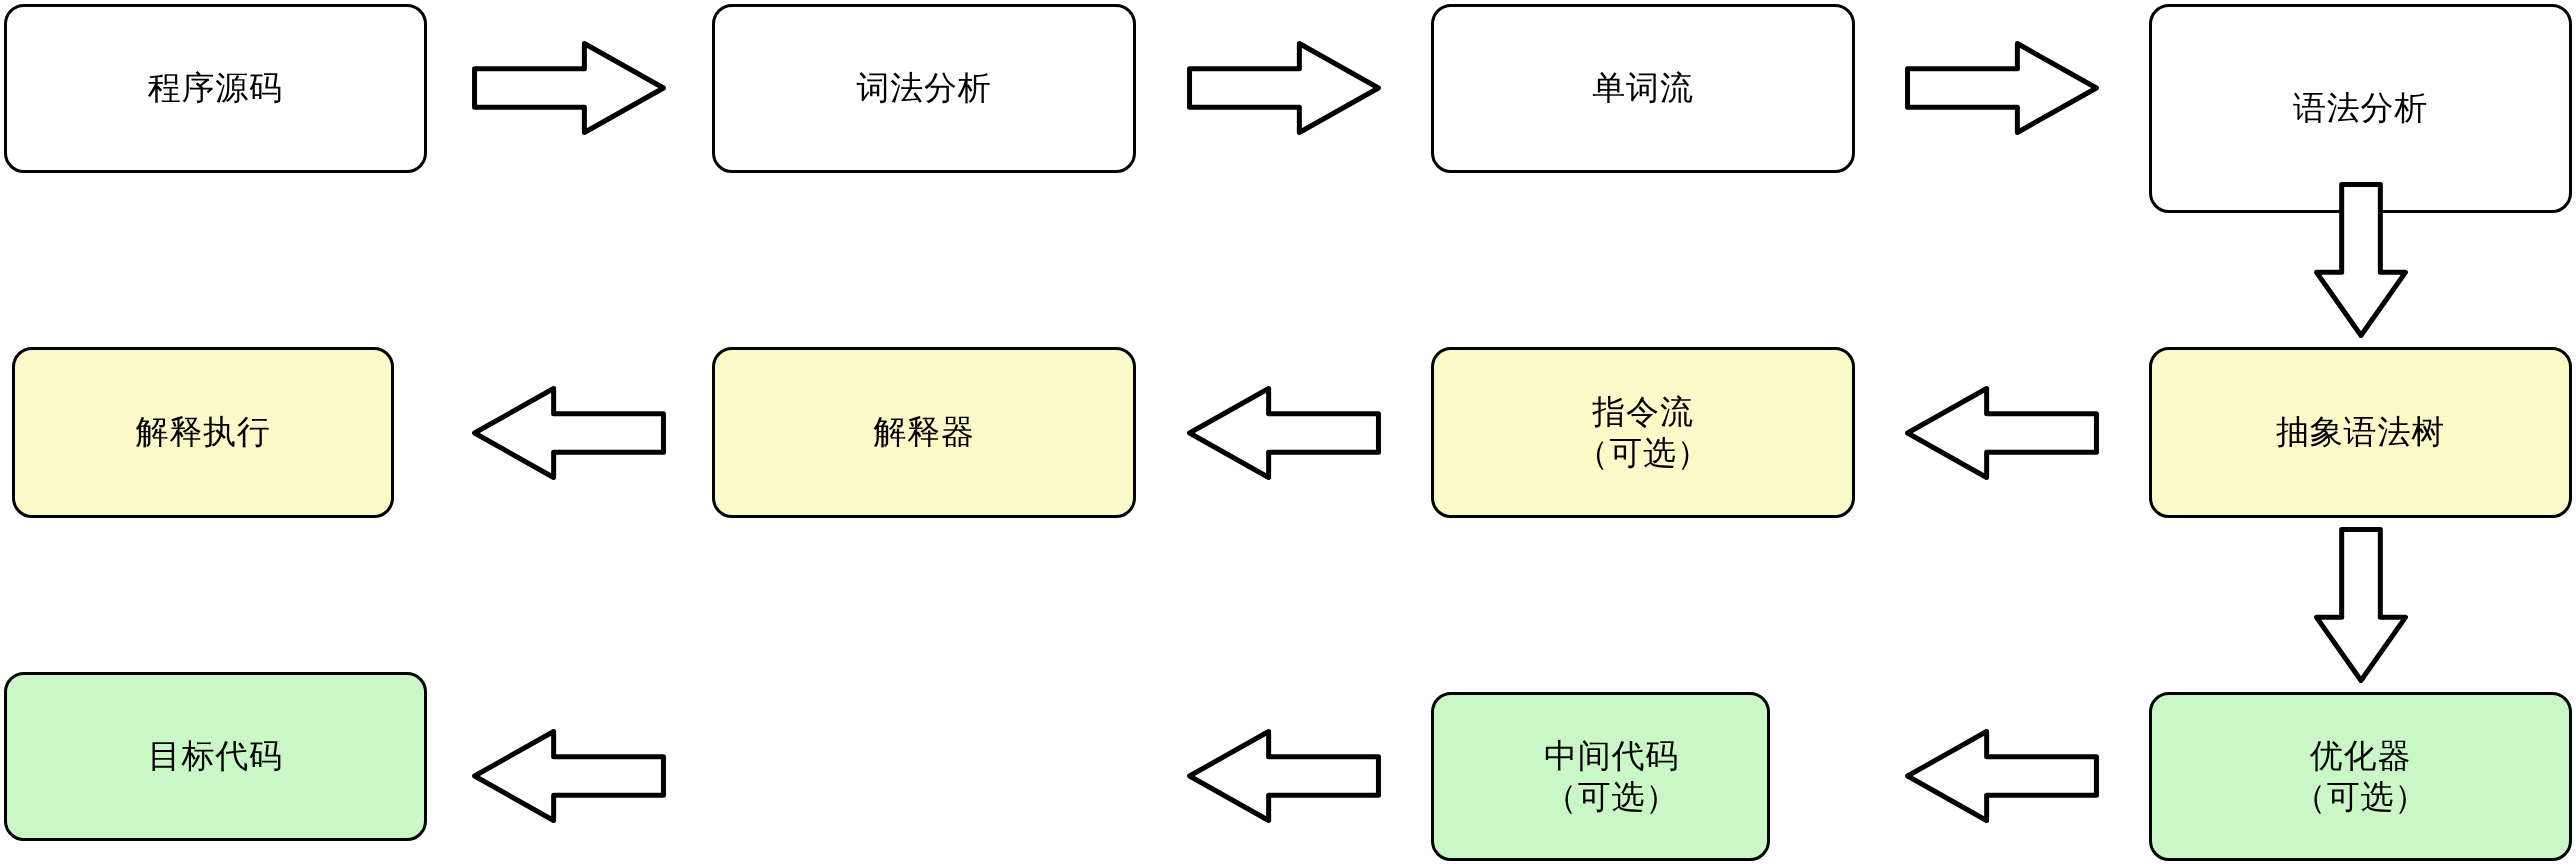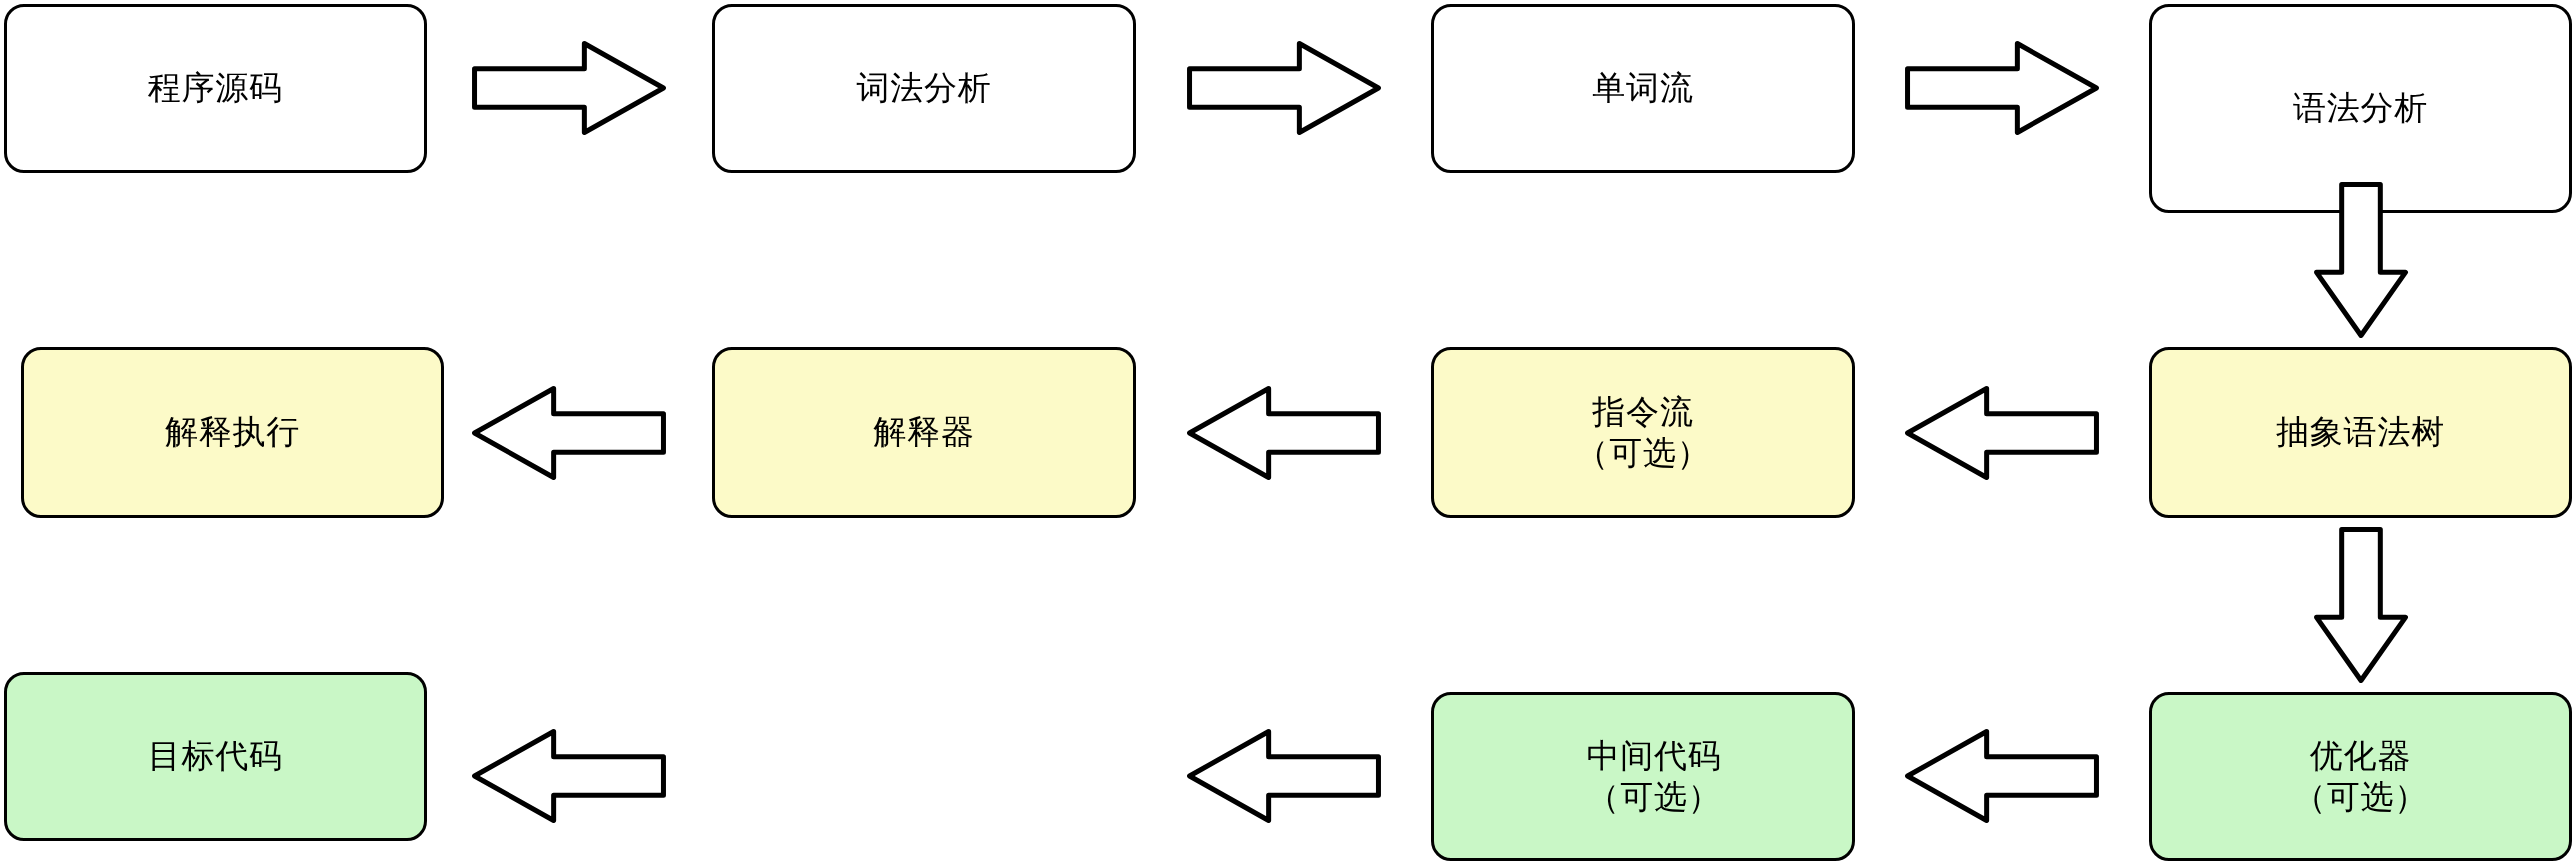--- a/index.html
+++ b/index.html
@@ -57,27 +57,27 @@
   }
 </style>
 </head>
 <body>
 
 <div id="canvas">
     <div class="node white" style="left: 3.8px; top: 3.8px; width: 423px; height: 169px;">程序源码</div>
     <div class="node white" style="left: 712px; top: 3.8px; width: 424px; height: 169px;">词法分析</div>
     <div class="node white" style="left: 1431px; top: 3.8px; width: 424px; height: 169px;">单词流</div>
     <div class="node white" style="left: 2149px; top: 3.8px; width: 423px; height: 209px;">语法分析</div>
-    <div class="node yellow" style="left: 21px; top: 347px; width: 423px; height: 171px;">解释执行</div>
+    <div class="node yellow" style="left: 12px; top: 347px; width: 382px; height: 171px;">解释执行</div>
     <div class="node yellow" style="left: 712px; top: 347px; width: 424px; height: 171px;">解释器</div>
     <div class="node yellow" style="left: 1431px; top: 347px; width: 424px; height: 171px; font-family: Liberation Serif, serif;">指令流
 （可选）</div>
     <div class="node yellow" style="left: 2149px; top: 347px; width: 423px; height: 171px;">抽象语法树</div>
     <div class="node green" style="left: 3.8px; top: 672px; width: 423px; height: 169px;">目标代码</div>
-    <div class="node green" style="left: 1431px; top: 692px; width: 424px; height: 169px; padding-left: 22px;">中间代码
+    <div class="node green" style="left: 1431px; top: 692px; width: 339px; height: 169px; padding-left: 22px;">中间代码
 （可选）</div>
     <div class="node green" style="left: 2149px; top: 692px; width: 423px; height: 169px;">优化器
 （可选）</div>
     <div class="arrow" style="left: 473px; top: 42px; width: 192px; height: 92px;">
       <svg viewBox="0 0 250 120" preserveAspectRatio="none">
         <path d="M2,34.8 L145,34.8 L145,2 L248,60 L145,118 L145,85.19999999999999 L2,85.19999999999999 Z"></path>
       </svg>
     </div>
     <div class="arrow" style="left: 1188px; top: 42px; width: 192px; height: 92px;">
       <svg viewBox="0 0 250 120" preserveAspectRatio="none">

